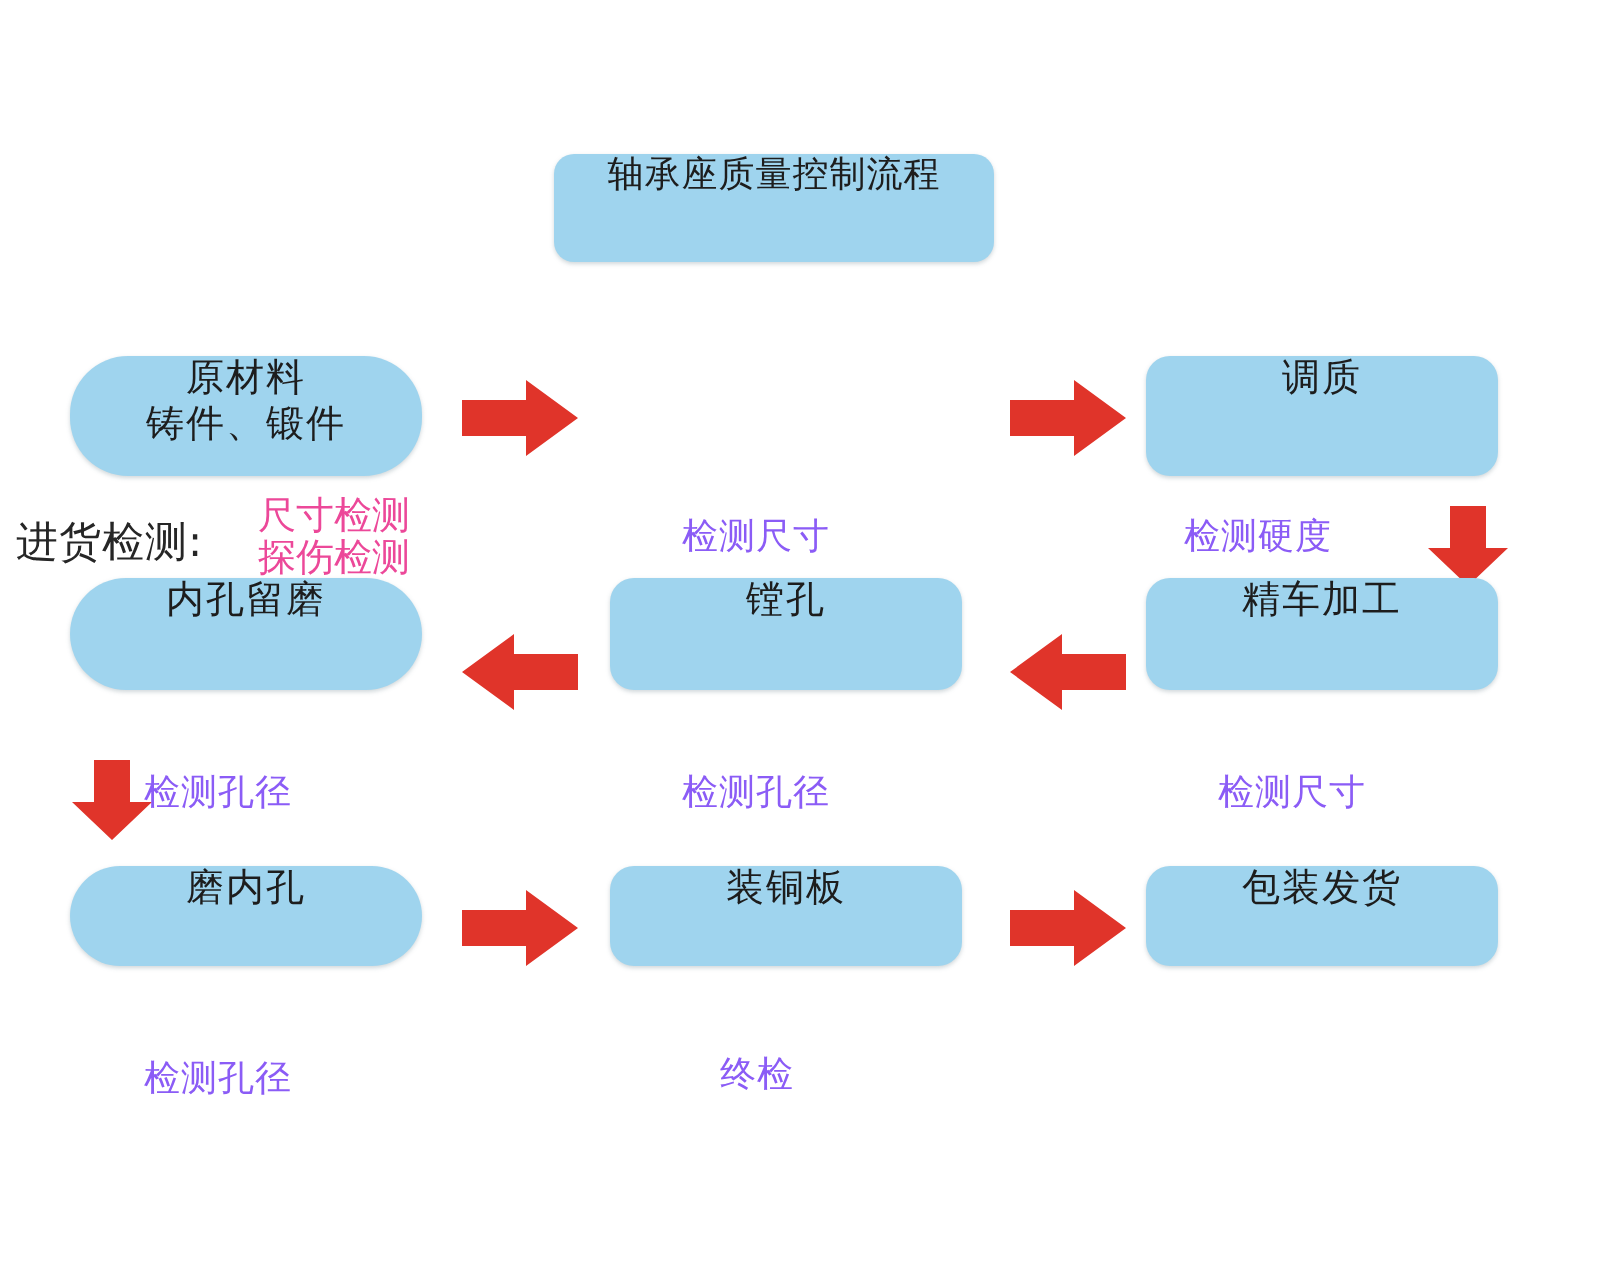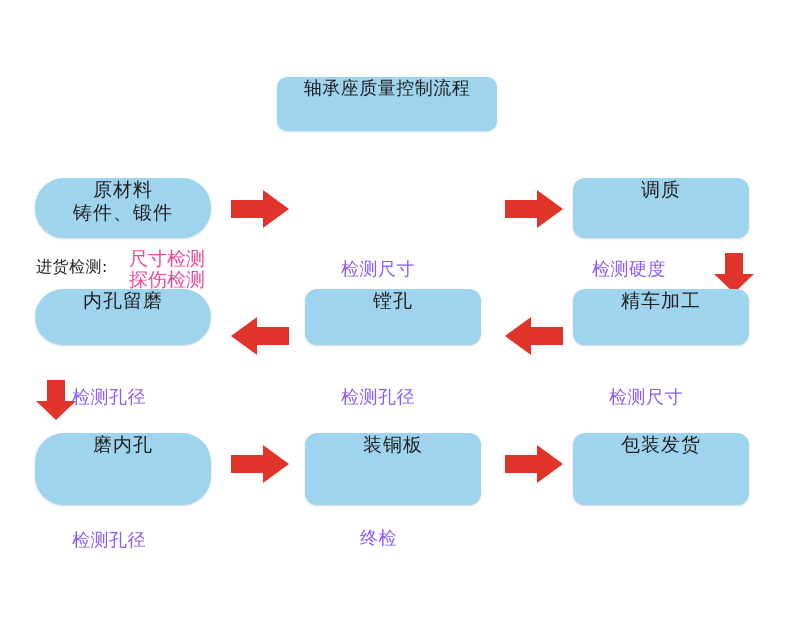--- a/index.html
+++ b/index.html
@@ -49,21 +49,21 @@
   }
   .title-node .node-label { font-size: 18px; letter-spacing: 0.5px; }
 
   
   .col-a { left: 35px;  width: 176px; border-radius: 29px; }
   .col-b { left: 305px; width: 176px; }
   .col-c { left: 573px; width: 176px; }
 
   .row-1 { top: 178px; height: 60px; }
   .row-2 { top: 289px; height: 56px; }
-  .row-3 { top: 433px; height: 72px; }
+  .row-3 { top: 433px; height: 50px; }
 
   
   .arrow {
     position: absolute;
   }
   .arrow svg { display: block; }
 
   .arrow.h-right-1 { left: 231px; top: 190px; }
   .arrow.h-right-2 { left: 505px; top: 190px; }
   .arrow.h-left-1  { left: 231px; top: 317px; }
@@ -79,23 +79,23 @@
     position: absolute;
     font-size: 18px;
     color: #8b5cf6;
     white-space: pre-line;
     line-height: 1.18;
     letter-spacing: 0.5px;
   }
 
   .cap-intake-prefix {
     position: absolute;
-    left: 36px;
+    left: 8px;
     top: 257px;
-    font-size: 16px;
+    font-size: 21px;
     color: #262626;
     letter-spacing: 0.5px;
   }
   .cap-intake-body {
     position: absolute;
     left: 129px;
     top: 248px;
     font-size: 19px;
     color: #ec4899;
     white-space: pre-line;

